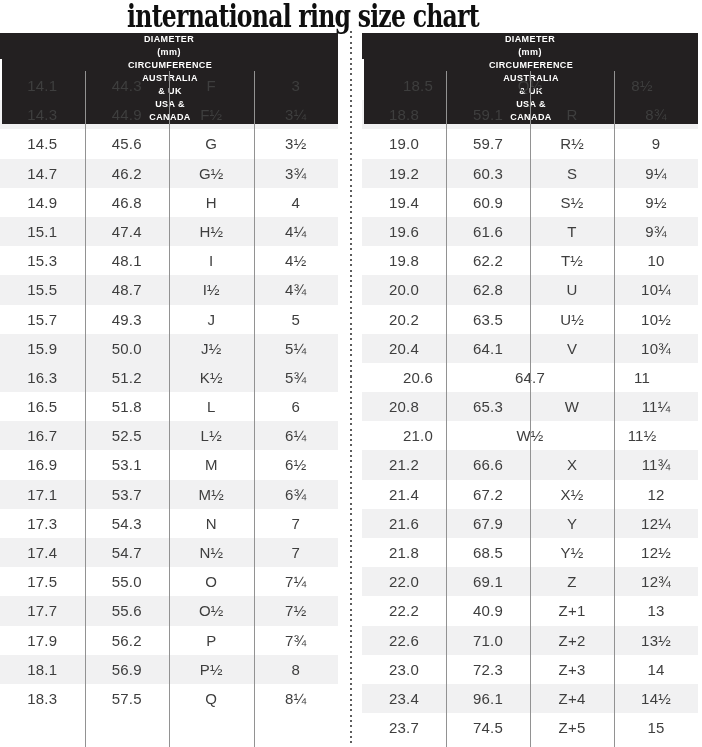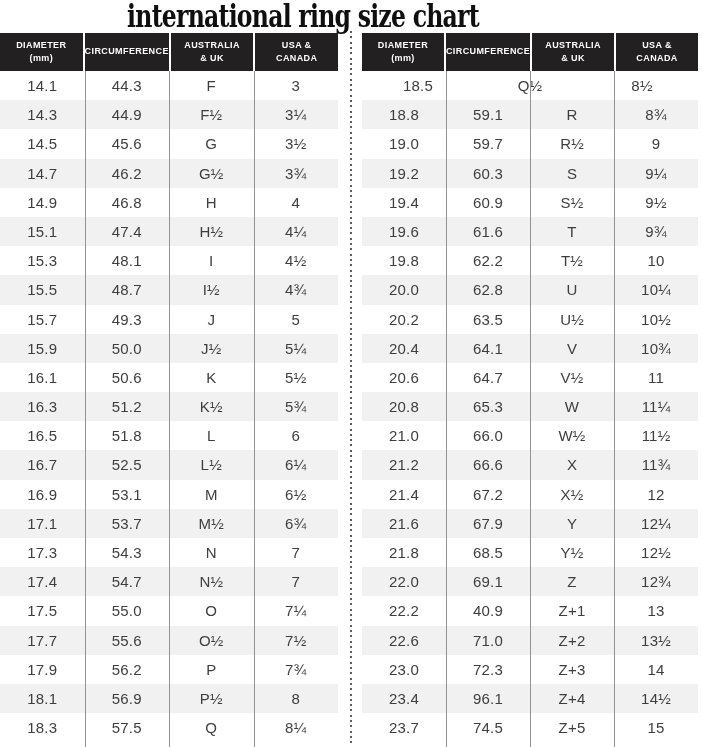--- a/index.html
+++ b/index.html
@@ -10,21 +10,21 @@
   .page-title{
     position:absolute;top:0;left:0;width:606px;height:33px;
     line-height:33px;text-align:center;white-space:nowrap;
     font-family:"DejaVu Serif",serif;font-weight:700;font-size:31px;
     letter-spacing:-1px;color:#0f0f0f;
     transform:scaleX(0.76);transform-origin:303px 50%;
   }
   .rs-table{position:absolute;top:33px;}
   .rs-table.left{left:0;width:338px;}
   .rs-table.right{left:362px;width:336px;}
-  .thead{display:flex;height:38px;}
+  .thead{display:flex;height:38px;flex-direction:column;}
   .th{
     flex:1;background:#232021;color:#ffffff;
     display:flex;flex-direction:column;align-items:center;justify-content:center;
     font-size:9px;font-weight:bold;letter-spacing:.4px;line-height:1.45;text-align:center;
   }
   .th + .th{margin-left:2px;}
   .trow{display:flex;height:29.2px;}
   .trow.alt{background:#f1f1f2;}
   .td{
     flex:1;text-align:center;line-height:29.2px;
@@ -116,26 +116,20 @@
         <div class="td">49.3</div>
         <div class="td">J</div>
         <div class="td">5</div>
       </div>
       <div class="trow alt">
         <div class="td">15.9</div>
         <div class="td">50.0</div>
         <div class="td">J½</div>
         <div class="td">5¼</div>
       </div>
-      <div class="trow">
-        <div class="td">16.1</div>
-        <div class="td">50.6</div>
-        <div class="td">K</div>
-        <div class="td">5½</div>
-      </div>
       <div class="trow alt">
         <div class="td">16.3</div>
         <div class="td">51.2</div>
         <div class="td">K½</div>
         <div class="td">5¾</div>
       </div>
       <div class="trow">
         <div class="td">16.5</div>
         <div class="td">51.8</div>
         <div class="td">L</div>
@@ -283,32 +277,30 @@
       </div>
       <div class="trow alt">
         <div class="td">20.4</div>
         <div class="td">64.1</div>
         <div class="td">V</div>
         <div class="td">10¾</div>
       </div>
       <div class="trow">
         <div class="td">20.6</div>
         <div class="td">64.7</div>
-        <div class="td">V½</div>
         <div class="td">11</div>
       </div>
       <div class="trow alt">
         <div class="td">20.8</div>
         <div class="td">65.3</div>
         <div class="td">W</div>
         <div class="td">11¼</div>
       </div>
       <div class="trow">
         <div class="td">21.0</div>
-        <div class="td">66.0</div>
         <div class="td">W½</div>
         <div class="td">11½</div>
       </div>
       <div class="trow alt">
         <div class="td">21.2</div>
         <div class="td">66.6</div>
         <div class="td">X</div>
         <div class="td">11¾</div>
       </div>
       <div class="trow">

